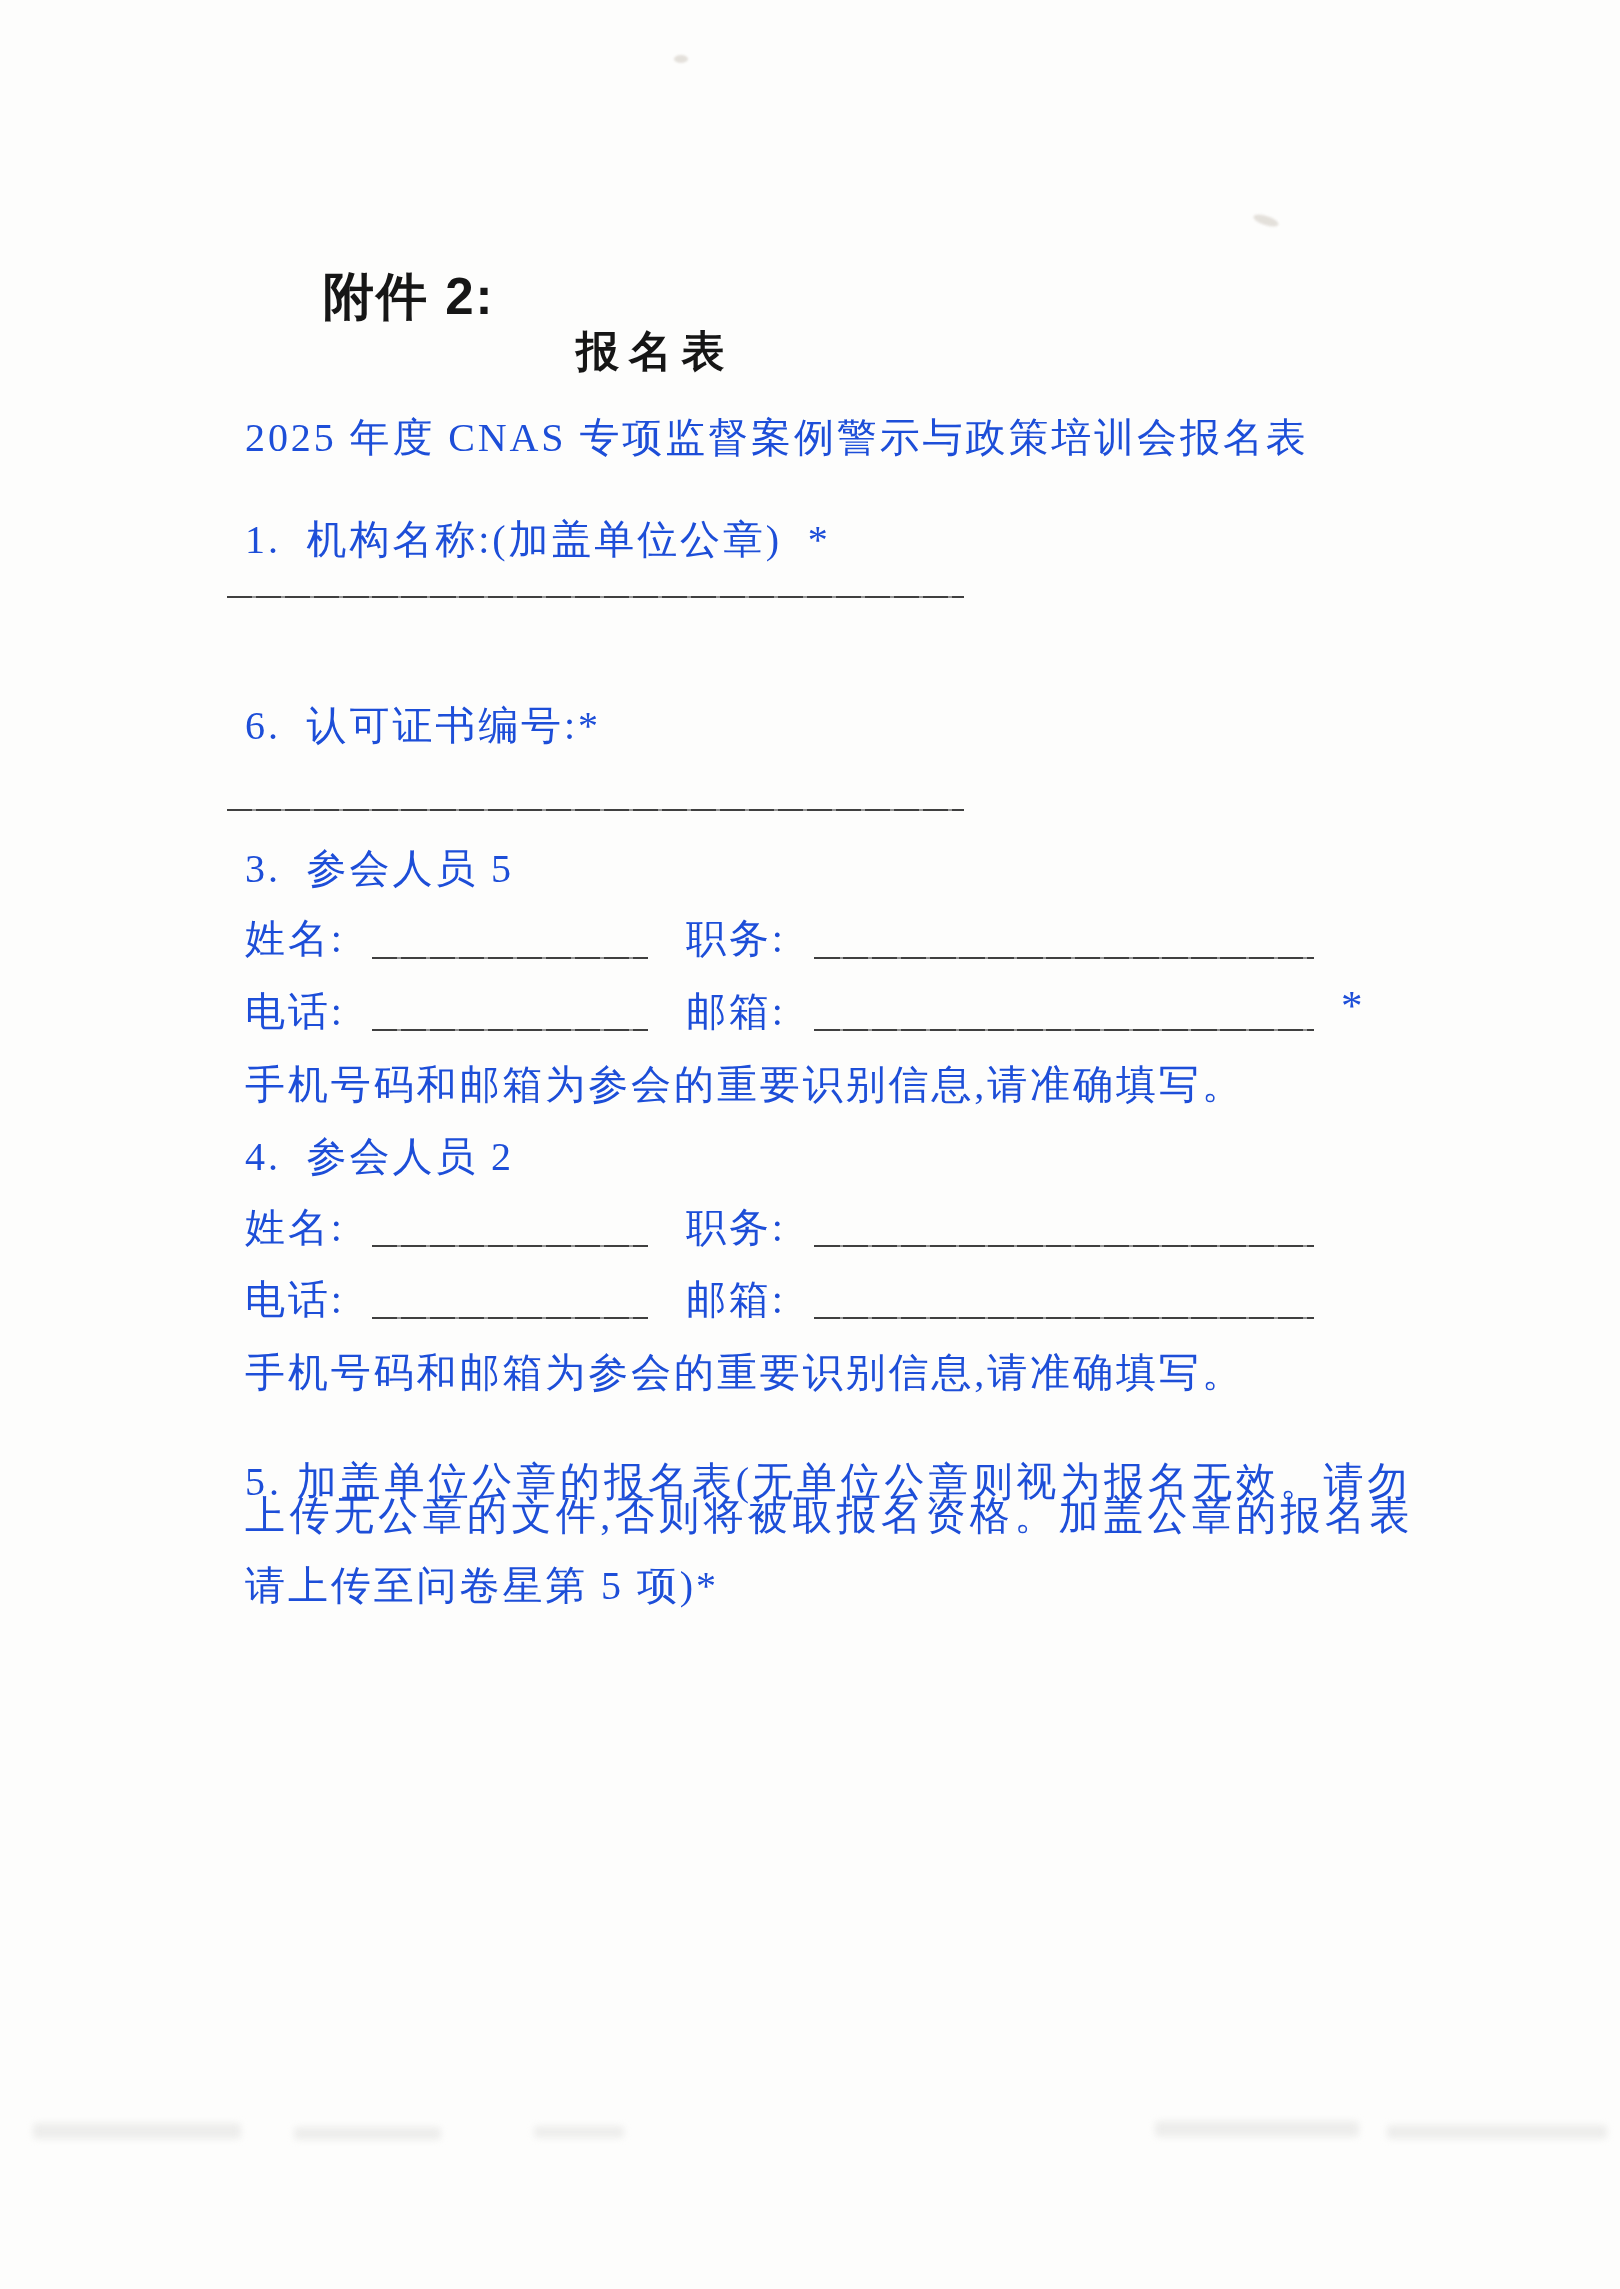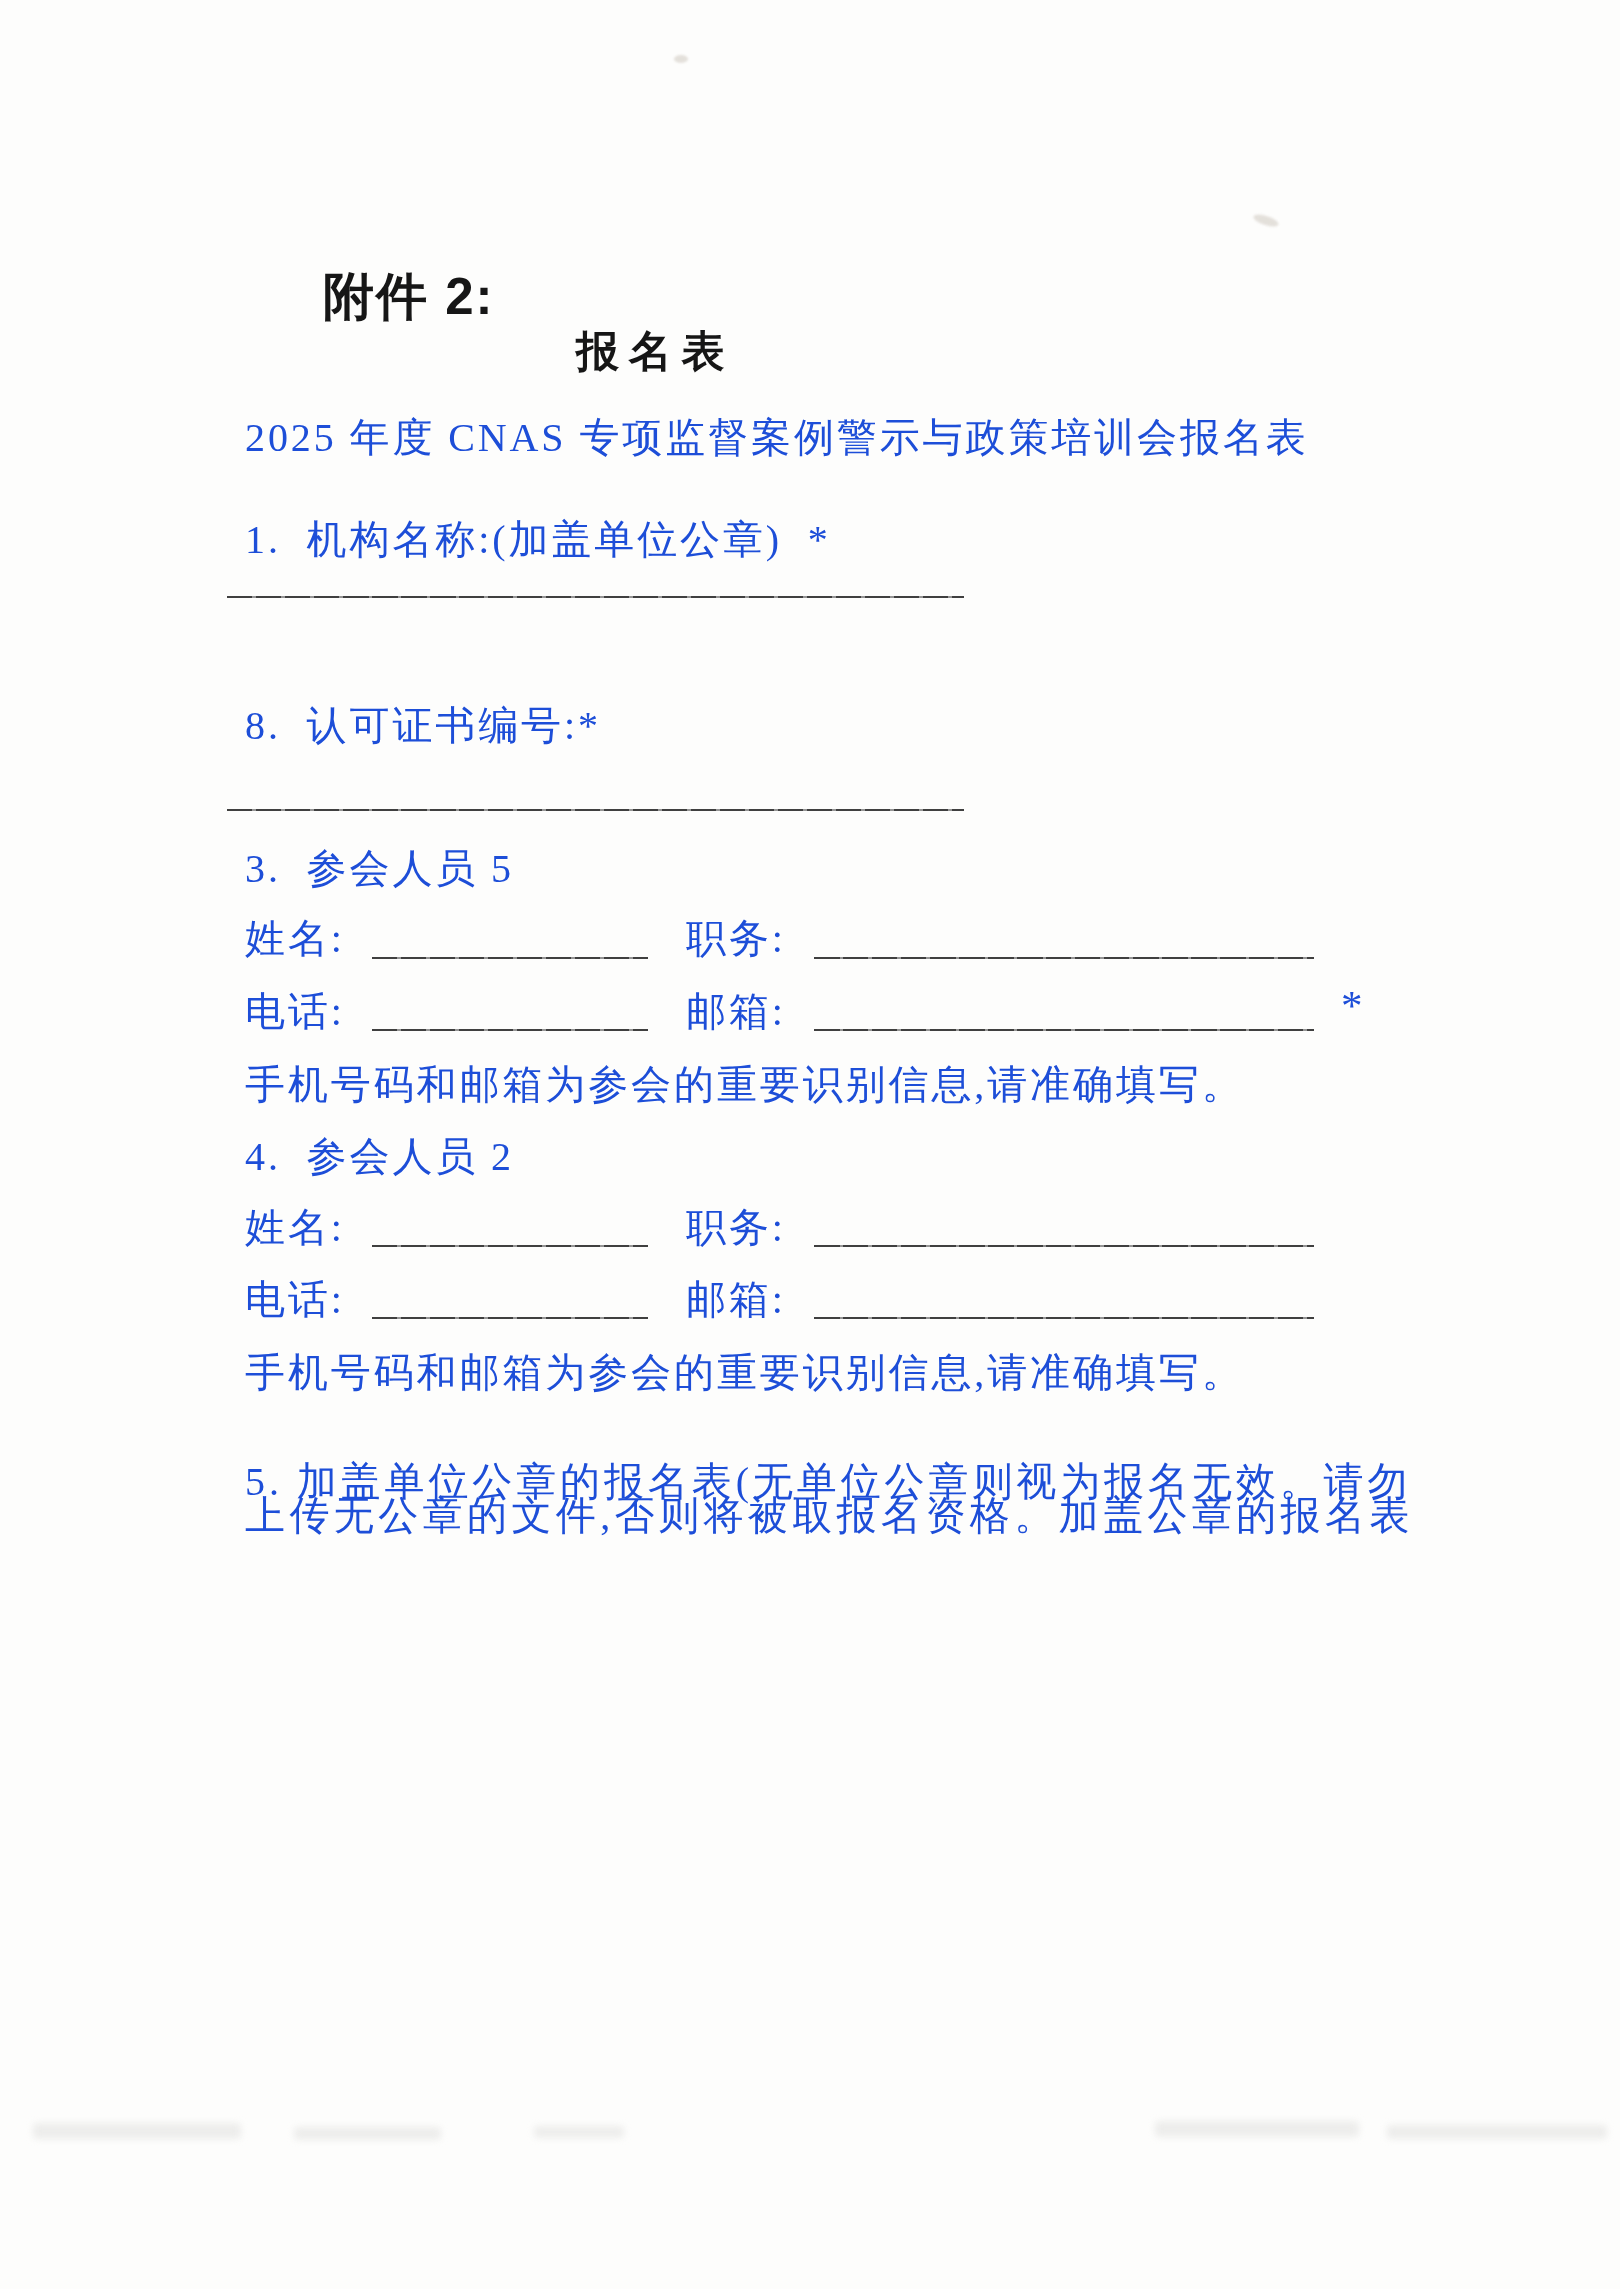--- a/index.html
+++ b/index.html
@@ -62,21 +62,21 @@
   <div class="speck" style="left:1253px;top:216px;width:25.5px;height:8.8px;transform:rotate(18deg)"></div>
 
   <div class="heading attachment" style="left:323px;top:263px">附件 2:</div>
   <div class="heading title" style="left:576px;top:323px">报名表</div>
 
   <div class="txt" style="left:245px;top:414px">2025 年度 CNAS 专项监督案例警示与政策培训会报名表</div>
 
   <div class="txt" style="left:245px;top:516px">1.  机构名称:(加盖单位公章)  *</div>
   <div class="blank" style="left:227px;top:596px;width:737px"></div>
 
-  <div class="txt" style="left:245px;top:702px">8.  认可证书编号:*</div>
+  <div class="txt" style="left:245px;top:702px">6.  认可证书编号:*</div>
   <div class="blank" style="left:227px;top:809px;width:737px"></div>
 
   <div class="txt" style="left:245px;top:845px">3.  参会人员 5</div>
 
   <div>
     <span class="txt" style="left:245px;top:915px">姓名:</span>
     <div class="blank" style="left:372px;top:957px;width:276px"></div>
     <span class="txt" style="left:686px;top:915px">职务:</span>
     <div class="blank" style="left:814px;top:957px;width:500px"></div>
   </div>
@@ -104,20 +104,21 @@
     <span class="txt" style="left:245px;top:1276px">电话:</span>
     <div class="blank" style="left:372px;top:1317px;width:276px"></div>
     <span class="txt" style="left:686px;top:1276px">邮箱:</span>
     <div class="blank" style="left:814px;top:1317px;width:500px"></div>
   </div>
 
   <div class="txt" style="left:245px;top:1349px">手机号码和邮箱为参会的重要识别信息,请准确填写。</div>
 
   <div class="txt" style="left:245px;top:1458px;letter-spacing:3.9px">5. 加盖单位公章的报名表(无单位公章则视为报名无效。请勿</div>
   <div class="txt" style="left:245px;top:1492px;letter-spacing:4.4px">上传无公章的文件,否则将被取报名资格。加盖公章的报名表</div>
+  <div class="txt" style="left:245px;top:1562px">请上传至问卷星第 5 项)*</div>
 
   <div class="smudge" style="left:33px;top:2123px;width:208px;height:15.7px"></div>
   <div class="smudge" style="left:294px;top:2127px;width:147px;height:12.7px"></div>
   <div class="smudge" style="left:534px;top:2126px;width:90px;height:11.8px"></div>
   <div class="smudge" style="left:1155px;top:2121px;width:204px;height:15.7px"></div>
   <div class="smudge" style="left:1387px;top:2125px;width:220px;height:13.7px"></div>
 
 </div>
 
 

